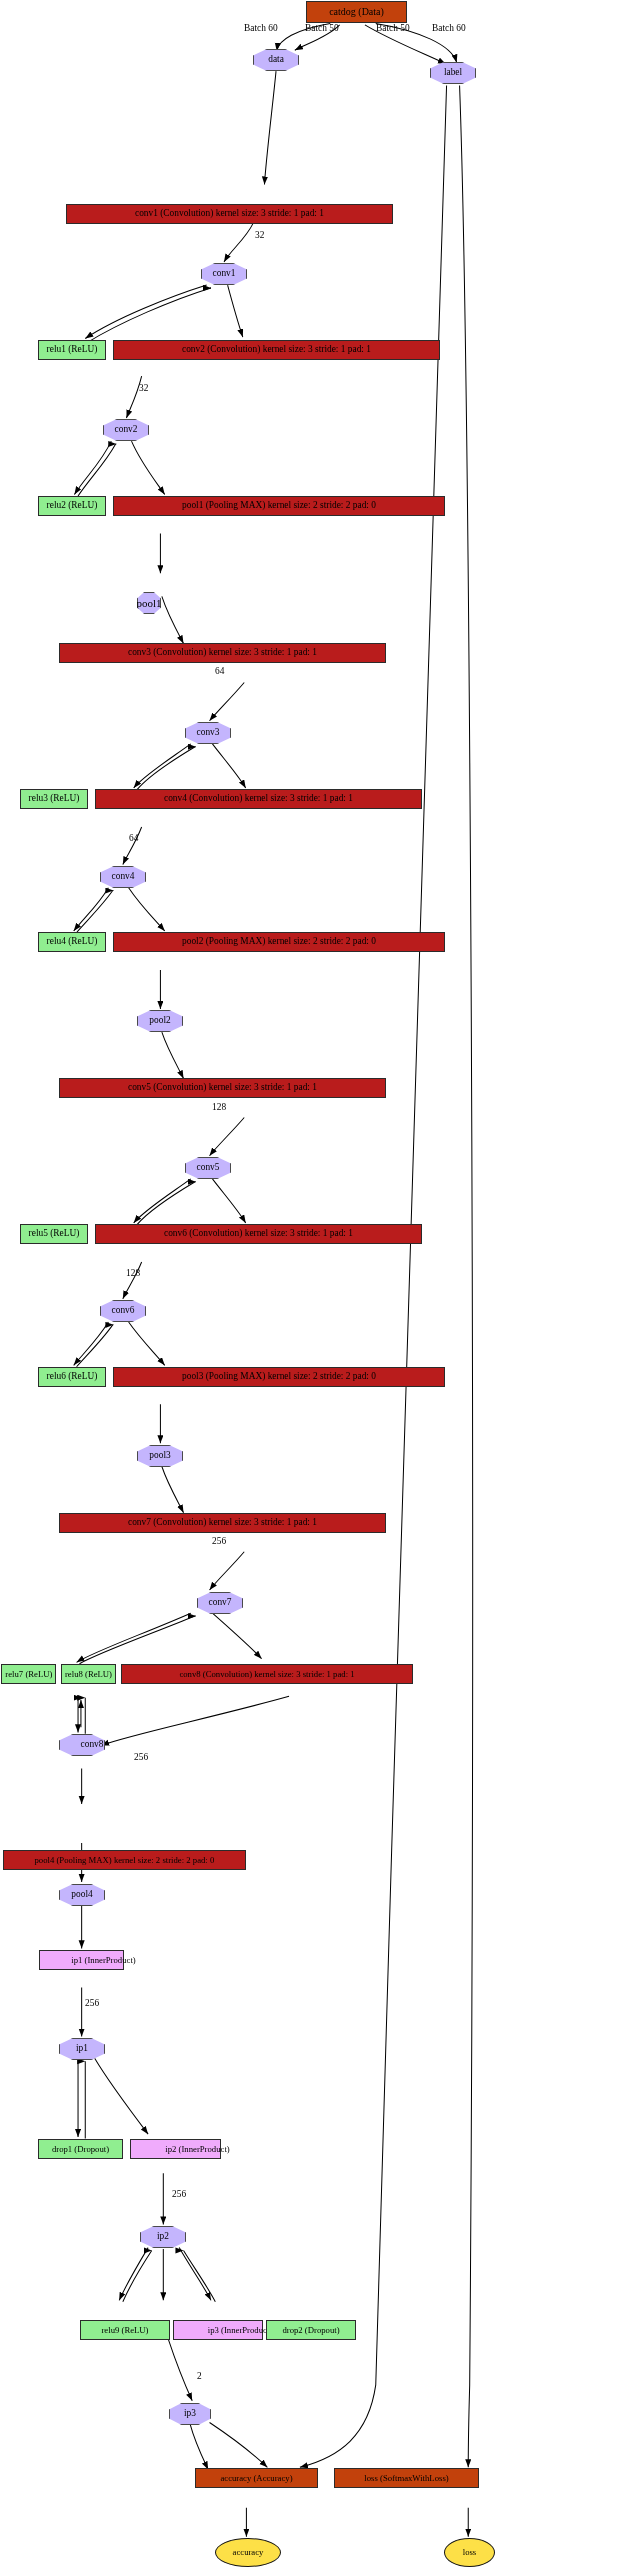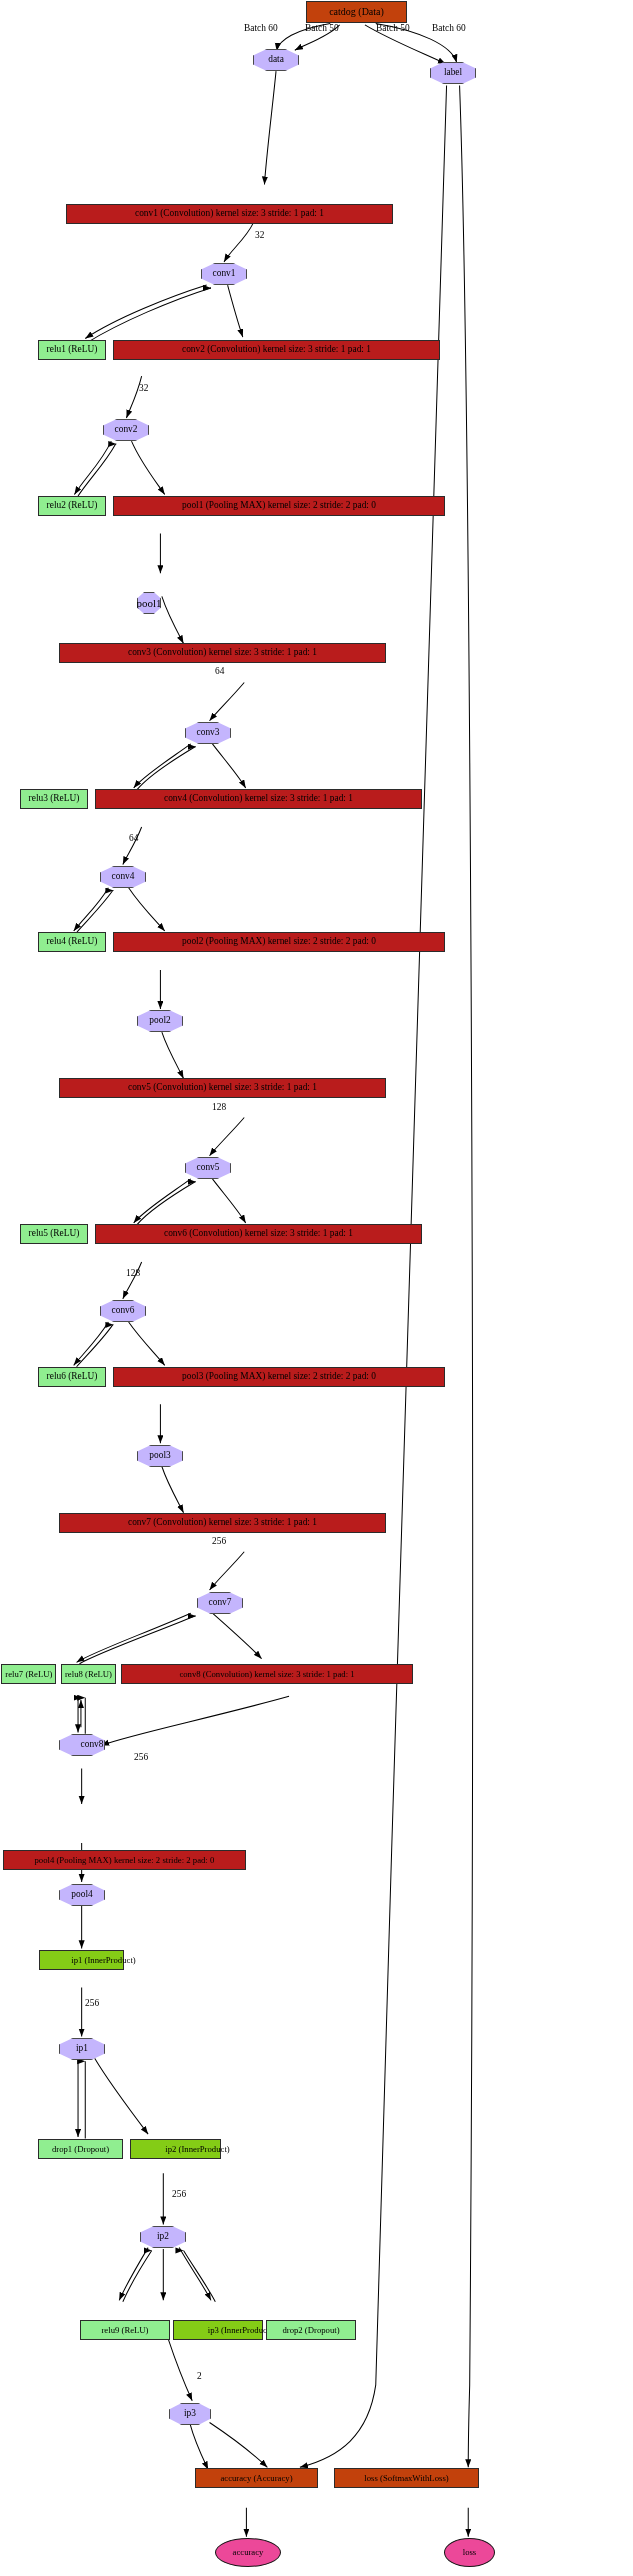--- a/index.html
+++ b/index.html
@@ -9,29 +9,29 @@
 
   .node{position:absolute;box-sizing:border-box;display:flex;align-items:center;
         justify-content:center;text-align:center;color:#000;white-space:nowrap;
         font-family:"Liberation Serif", serif;line-height:1;}
 
   
   .rect{border:0.9px solid #2b2b2b;}
   .rect.conv   {background:#b91c1c;}
   .rect.relu   {background:#90ee90;}
   .rect.pool   {background:#b91c1c;}
-  .rect.inner  {background:#84cc16;padding-left:44px;}
+  .rect.inner  {background:#f0abfc;padding-left:44px;}
   .rect.data   {background:#c2410c;}
 
   
   .oct{background:#c4b5fd;border:0.9px solid #4a4a4a;
        clip-path:polygon(30% 0%,70% 0%,100% 30%,100% 70%,70% 100%,30% 100%,0% 70%,0% 30%);}
 
   
-  .ell{background:#ec4899;border:0.9px solid #151515;border-radius:50%;}
+  .ell{background:#fde047;border:0.9px solid #151515;border-radius:50%;}
 
   .elabel{position:absolute;font-family:"Liberation Serif", serif;font-size:9.4px;
           color:#000;white-space:nowrap;background:transparent;}
 </style>
 </head>
 <body>
 
 <div id="canvas">
 
   <svg id="edges" viewBox="0 0 876 3564">

